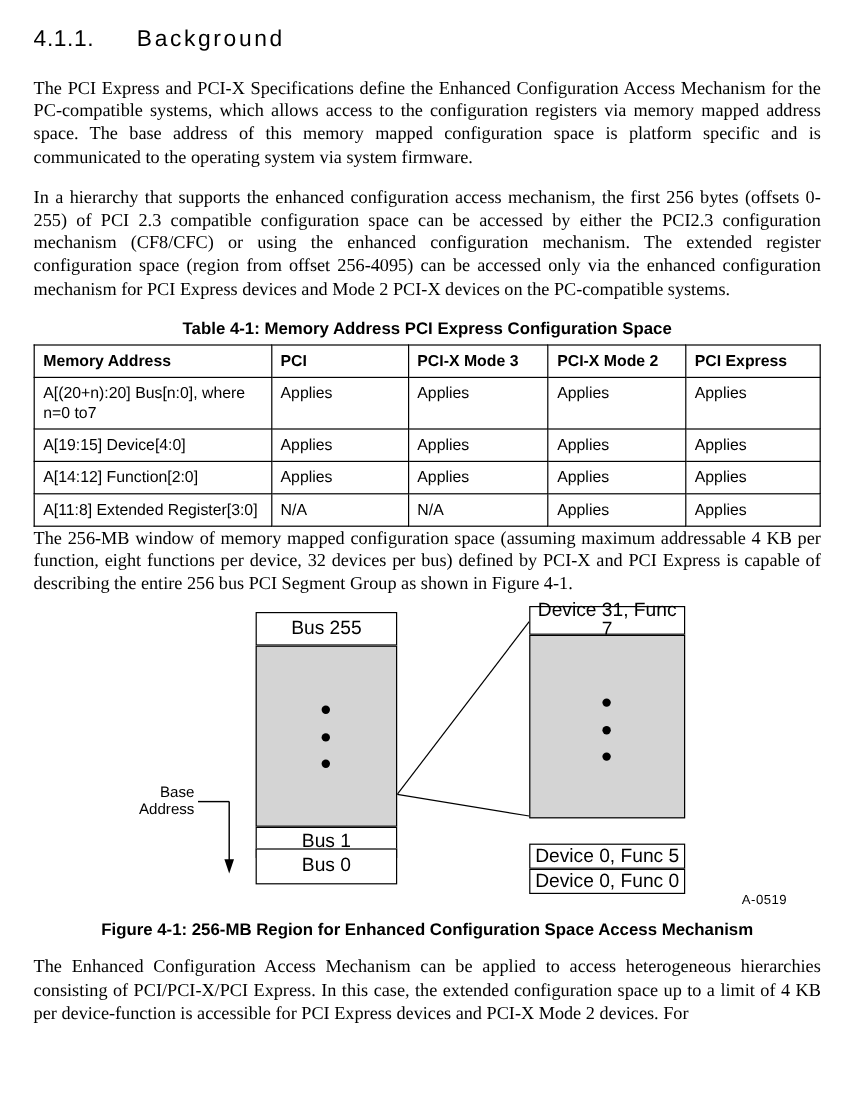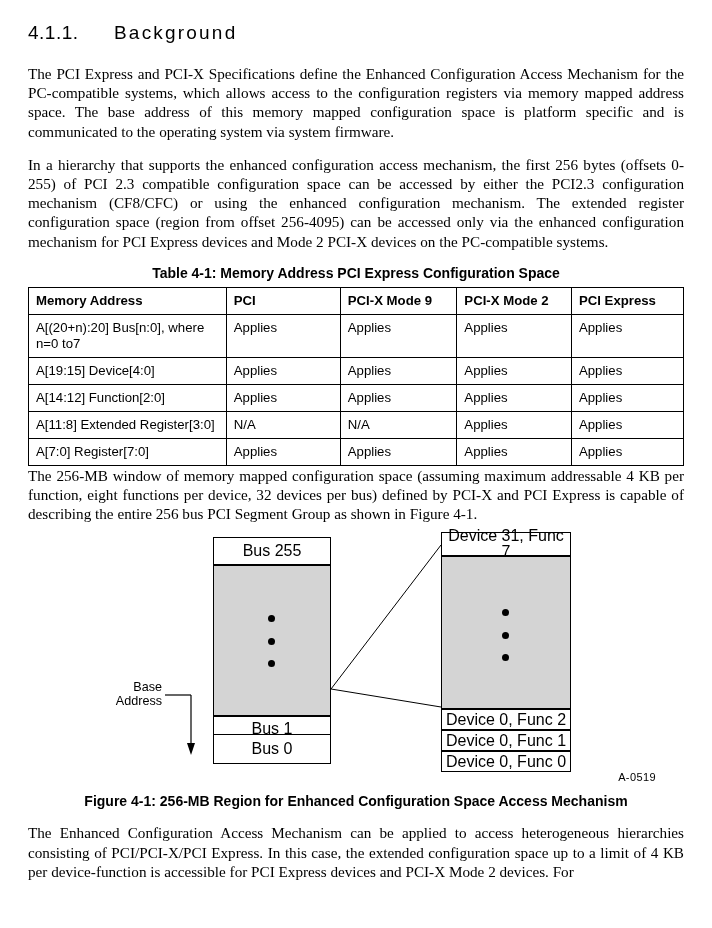--- a/index.html
+++ b/index.html
@@ -180,21 +180,21 @@
         <col class="c0">
           <col class="c1">
           <col class="c2">
           <col class="c3">
           <col class="c4">
       </colgroup>
       <thead>
         <tr>
           <th>Memory Address</th>
           <th>PCI</th>
-          <th>PCI-X Mode 9</th>
+          <th>PCI-X Mode 3</th>
           <th>PCI-X Mode 2</th>
           <th>PCI Express</th>
         </tr>
       </thead>
       <tbody>
         <tr>
           <td>A[(20+n):20] Bus[n:0], where n=0 to7</td>
           <td>Applies</td>
           <td>Applies</td>
           <td>Applies</td>
@@ -211,27 +211,20 @@
           <td>A[14:12] Function[2:0]</td>
           <td>Applies</td>
           <td>Applies</td>
           <td>Applies</td>
           <td>Applies</td>
         </tr>
         <tr>
           <td>A[11:8] Extended Register[3:0]</td>
           <td>N/A</td>
           <td>N/A</td>
-          <td>Applies</td>
-          <td>Applies</td>
-        </tr>
-        <tr>
-          <td>A[7:0] Register[7:0]</td>
-          <td>Applies</td>
-          <td>Applies</td>
           <td>Applies</td>
           <td>Applies</td>
         </tr>
       </tbody>
     </table>
 
     <p class="body-text para-after-table">The 256-MB window of memory mapped configuration space (assuming maximum addressable 4 KB per function, eight functions per device, 32 devices per bus) defined by PCI-X and PCI Express is capable of describing the entire 256 bus PCI Segment Group as shown in Figure 4-1.</p>
 
     <div class="figure-wrap">
       <div class="fig-inner">
@@ -261,22 +254,21 @@
           <span>Address</span>
         </div>
 
         <div class="fig-box" style="left:413px; top:-5px; width:130px; height:24px;">Device 31, Func 7</div>
         <div class="fig-box gray" style="left:413px; top:19px; width:130px; height:153px;"></div>
         <div class="dots" style="left:474px; top:72px;">
           <span></span>
           <span></span>
           <span></span>
         </div>
-        <div class="fig-box" style="left:413px; top:172px; width:130px; height:21px;">Device 0, Func 2</div>
-        <div class="fig-box" style="left:413px; top:193px; width:130px; height:21px;">Device 0, Func 1</div>
+        <div class="fig-box" style="left:413px; top:193px; width:130px; height:21px;">Device 0, Func 5</div>
         <div class="fig-box" style="left:413px; top:214px; width:130px; height:21px;">Device 0, Func 0</div>
 
         <div class="fig-id">A-0519</div>
       </div>
     </div>
 
     <div class="figure-caption">Figure 4-1:  256-MB Region for Enhanced Configuration Space Access Mechanism</div>
 
     <p class="body-text last">The Enhanced Configuration Access Mechanism can be applied to access heterogeneous hierarchies consisting of PCI/PCI-X/PCI Express.  In this case, the extended configuration space up to a limit of 4 KB per device-function is accessible for PCI Express devices and PCI-X Mode 2 devices.  For</p>
 

